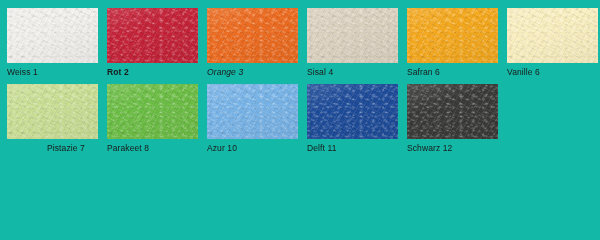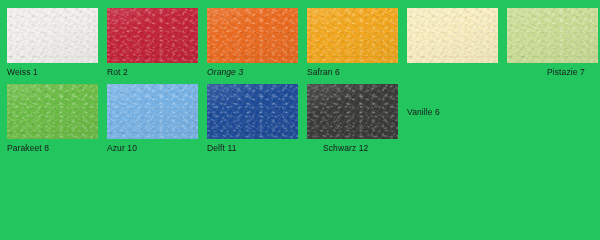--- a/index.html
+++ b/index.html
@@ -85,54 +85,58 @@
     font-size: 8.5px;
     line-height: 11px;
     color: #1a1a1a;
     letter-spacing: 0.1px;
     white-space: nowrap;
   }
 </style>
 </head>
 <body>
 
-<div id="swatch-grid" style="background: #22c55e; grid-template-columns: repeat(6, 100px);">
+<div id="swatch-grid" style="background: #14b8a6; grid-template-columns: repeat(6, 100px);">
     <div class="swatch-cell">
       <div class="swatch-chip" style="background-color: rgb(242, 240, 237);"></div>
       <div class="swatch-label" style="color: rgb(26, 26, 26);">Weiss 1</div>
     </div>
     <div class="swatch-cell">
       <div class="swatch-chip" style="background-color: rgb(197, 34, 56);"></div>
-      <div class="swatch-label" style="color: rgb(26, 26, 26);">Rot 2</div>
+      <div class="swatch-label" style="color: rgb(26, 26, 26); font-weight: bold;">Rot 2</div>
     </div>
     <div class="swatch-cell">
       <div class="swatch-chip" style="background-color: rgb(237, 107, 31);"></div>
       <div class="swatch-label" style="color: rgb(26, 26, 26); font-style: italic;">Orange 3</div>
+    </div>
+    <div class="swatch-cell">
+      <div class="swatch-chip" style="background-color: rgb(220, 210, 192);"></div>
+      <div class="swatch-label" style="color: rgb(26, 26, 26);">Sisal 4</div>
     </div>
     <div class="swatch-cell">
       <div class="swatch-chip" style="background-color: rgb(245, 168, 28);"></div>
       <div class="swatch-label" style="color: rgb(26, 26, 26);">Safran 6</div>
     </div>
     <div class="swatch-cell">
       <div class="swatch-chip" style="background-color: rgb(250, 239, 192);"></div>
-      <div class="swatch-label" style="color: rgb(26, 26, 26); margin-top: 40px;">Vanille 6</div>
+      <div class="swatch-label" style="color: rgb(26, 26, 26);">Vanille 6</div>
     </div>
     <div class="swatch-cell">
       <div class="swatch-chip" style="background-color: rgb(203, 223, 149);"></div>
       <div class="swatch-label" style="color: rgb(26, 26, 26); padding-left: 40px;">Pistazie 7</div>
     </div>
     <div class="swatch-cell">
       <div class="swatch-chip" style="background-color: rgb(108, 190, 69);"></div>
       <div class="swatch-label" style="color: rgb(26, 26, 26);">Parakeet 8</div>
     </div>
     <div class="swatch-cell">
       <div class="swatch-chip" style="background-color: rgb(120, 180, 232);"></div>
       <div class="swatch-label" style="color: rgb(26, 26, 26);">Azur 10</div>
     </div>
     <div class="swatch-cell">
       <div class="swatch-chip" style="background-color: rgb(30, 76, 154);"></div>
       <div class="swatch-label" style="color: rgb(26, 26, 26);">Delft 11</div>
     </div>
     <div class="swatch-cell">
       <div class="swatch-chip" style="background-color: rgb(58, 58, 56);"></div>
-      <div class="swatch-label" style="color: rgb(26, 26, 26); margin-left: 16px;">Schwarz 12</div>
+      <div class="swatch-label" style="color: rgb(26, 26, 26);">Schwarz 12</div>
     </div>
   </div>
 
 </body></html>

